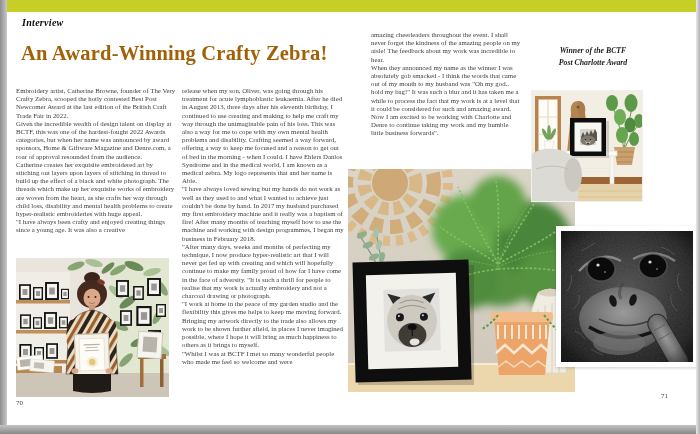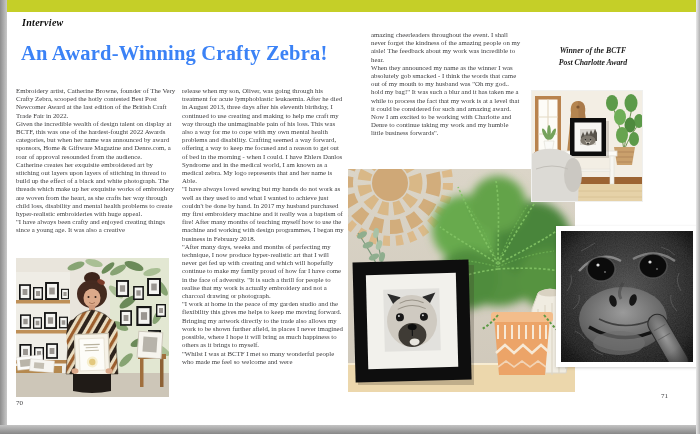--- a/index.html
+++ b/index.html
@@ -7,21 +7,21 @@
     position:relative;width:700px;height:434px;background:#ffffff;overflow:hidden;
     font-family:Liberation Serif, serif;color:#3c3c3e;
   }
   
   .accent-bar{position:absolute;left:7px;right:0;top:0;height:12px;background:var(--accent,#c5cf28);z-index:40;}
   .edge-left{position:absolute;left:0;top:0;width:7px;height:434px;background:linear-gradient(90deg,#8d8d8d,#c9c9c9);z-index:45;}
   .edge-bottom{position:absolute;left:0;bottom:0;right:0;height:9px;background:linear-gradient(#c4c4c4,#878787);z-index:50;}
   .edge-right{position:absolute;right:0;top:0;width:4px;height:434px;background:linear-gradient(90deg,#eaeaea,#b0b0b0);z-index:50;}
 
   .section-label{position:absolute;left:22px;top:17px;font-size:10px;font-weight:bold;font-style:italic;letter-spacing:.3px;color:#0d0d0d;}
-  .title{position:absolute;left:21px;top:42px;font-size:20.5px;font-weight:bold;color:#3b82f6;letter-spacing:.2px;white-space:nowrap;}
+  .title{position:absolute;left:21px;top:42px;font-size:20.5px;font-weight:bold;color:#a16207;letter-spacing:.2px;white-space:nowrap;}
 
   .bodycol{position:absolute;font-size:6.8px;line-height:8.2px;color:#3d3d3f;white-space:pre-line;text-align:left;}
   #col1{left:16px;top:87px;width:161px;}
   #col2{left:182px;top:87px;width:163px;}
   #col3{left:371px;top:31px;width:151px;}
 
   .award-caption{
     position:absolute;left:524px;top:45px;width:138px;text-align:center;
     font-size:7.8px;line-height:11.5px;font-style:italic;font-weight:bold;color:#1c1c1c;white-space:pre-line;
   }

